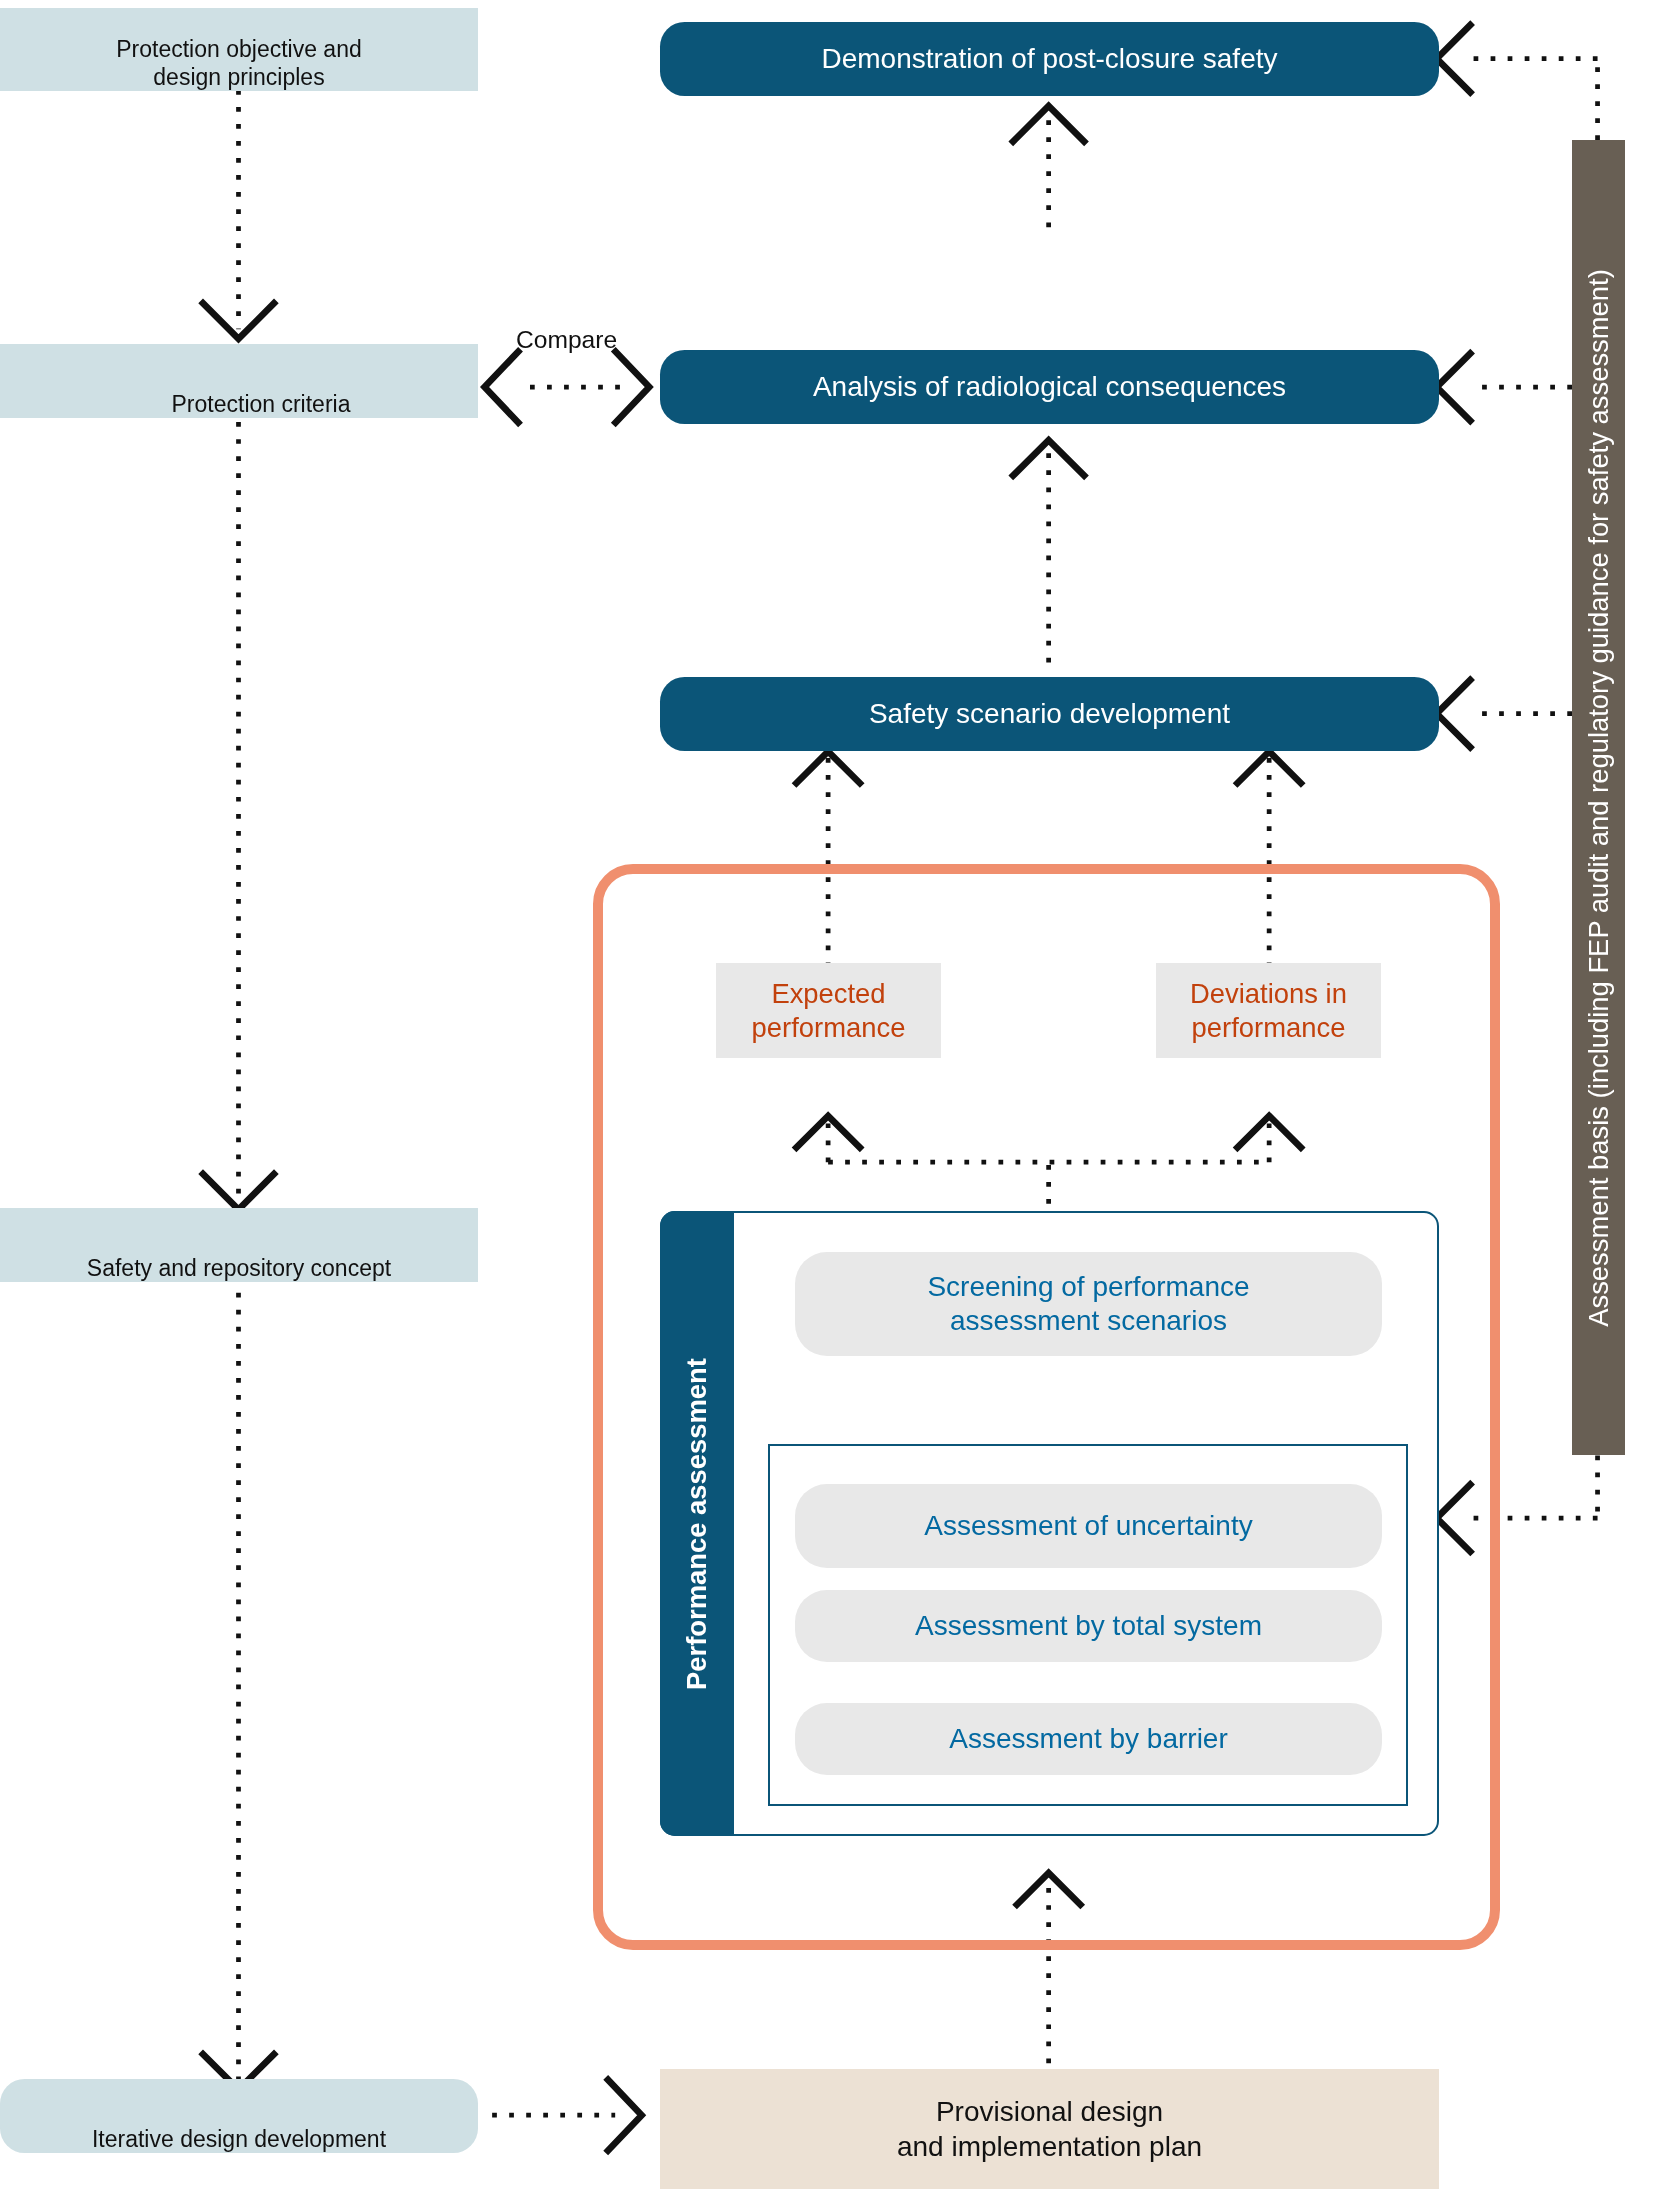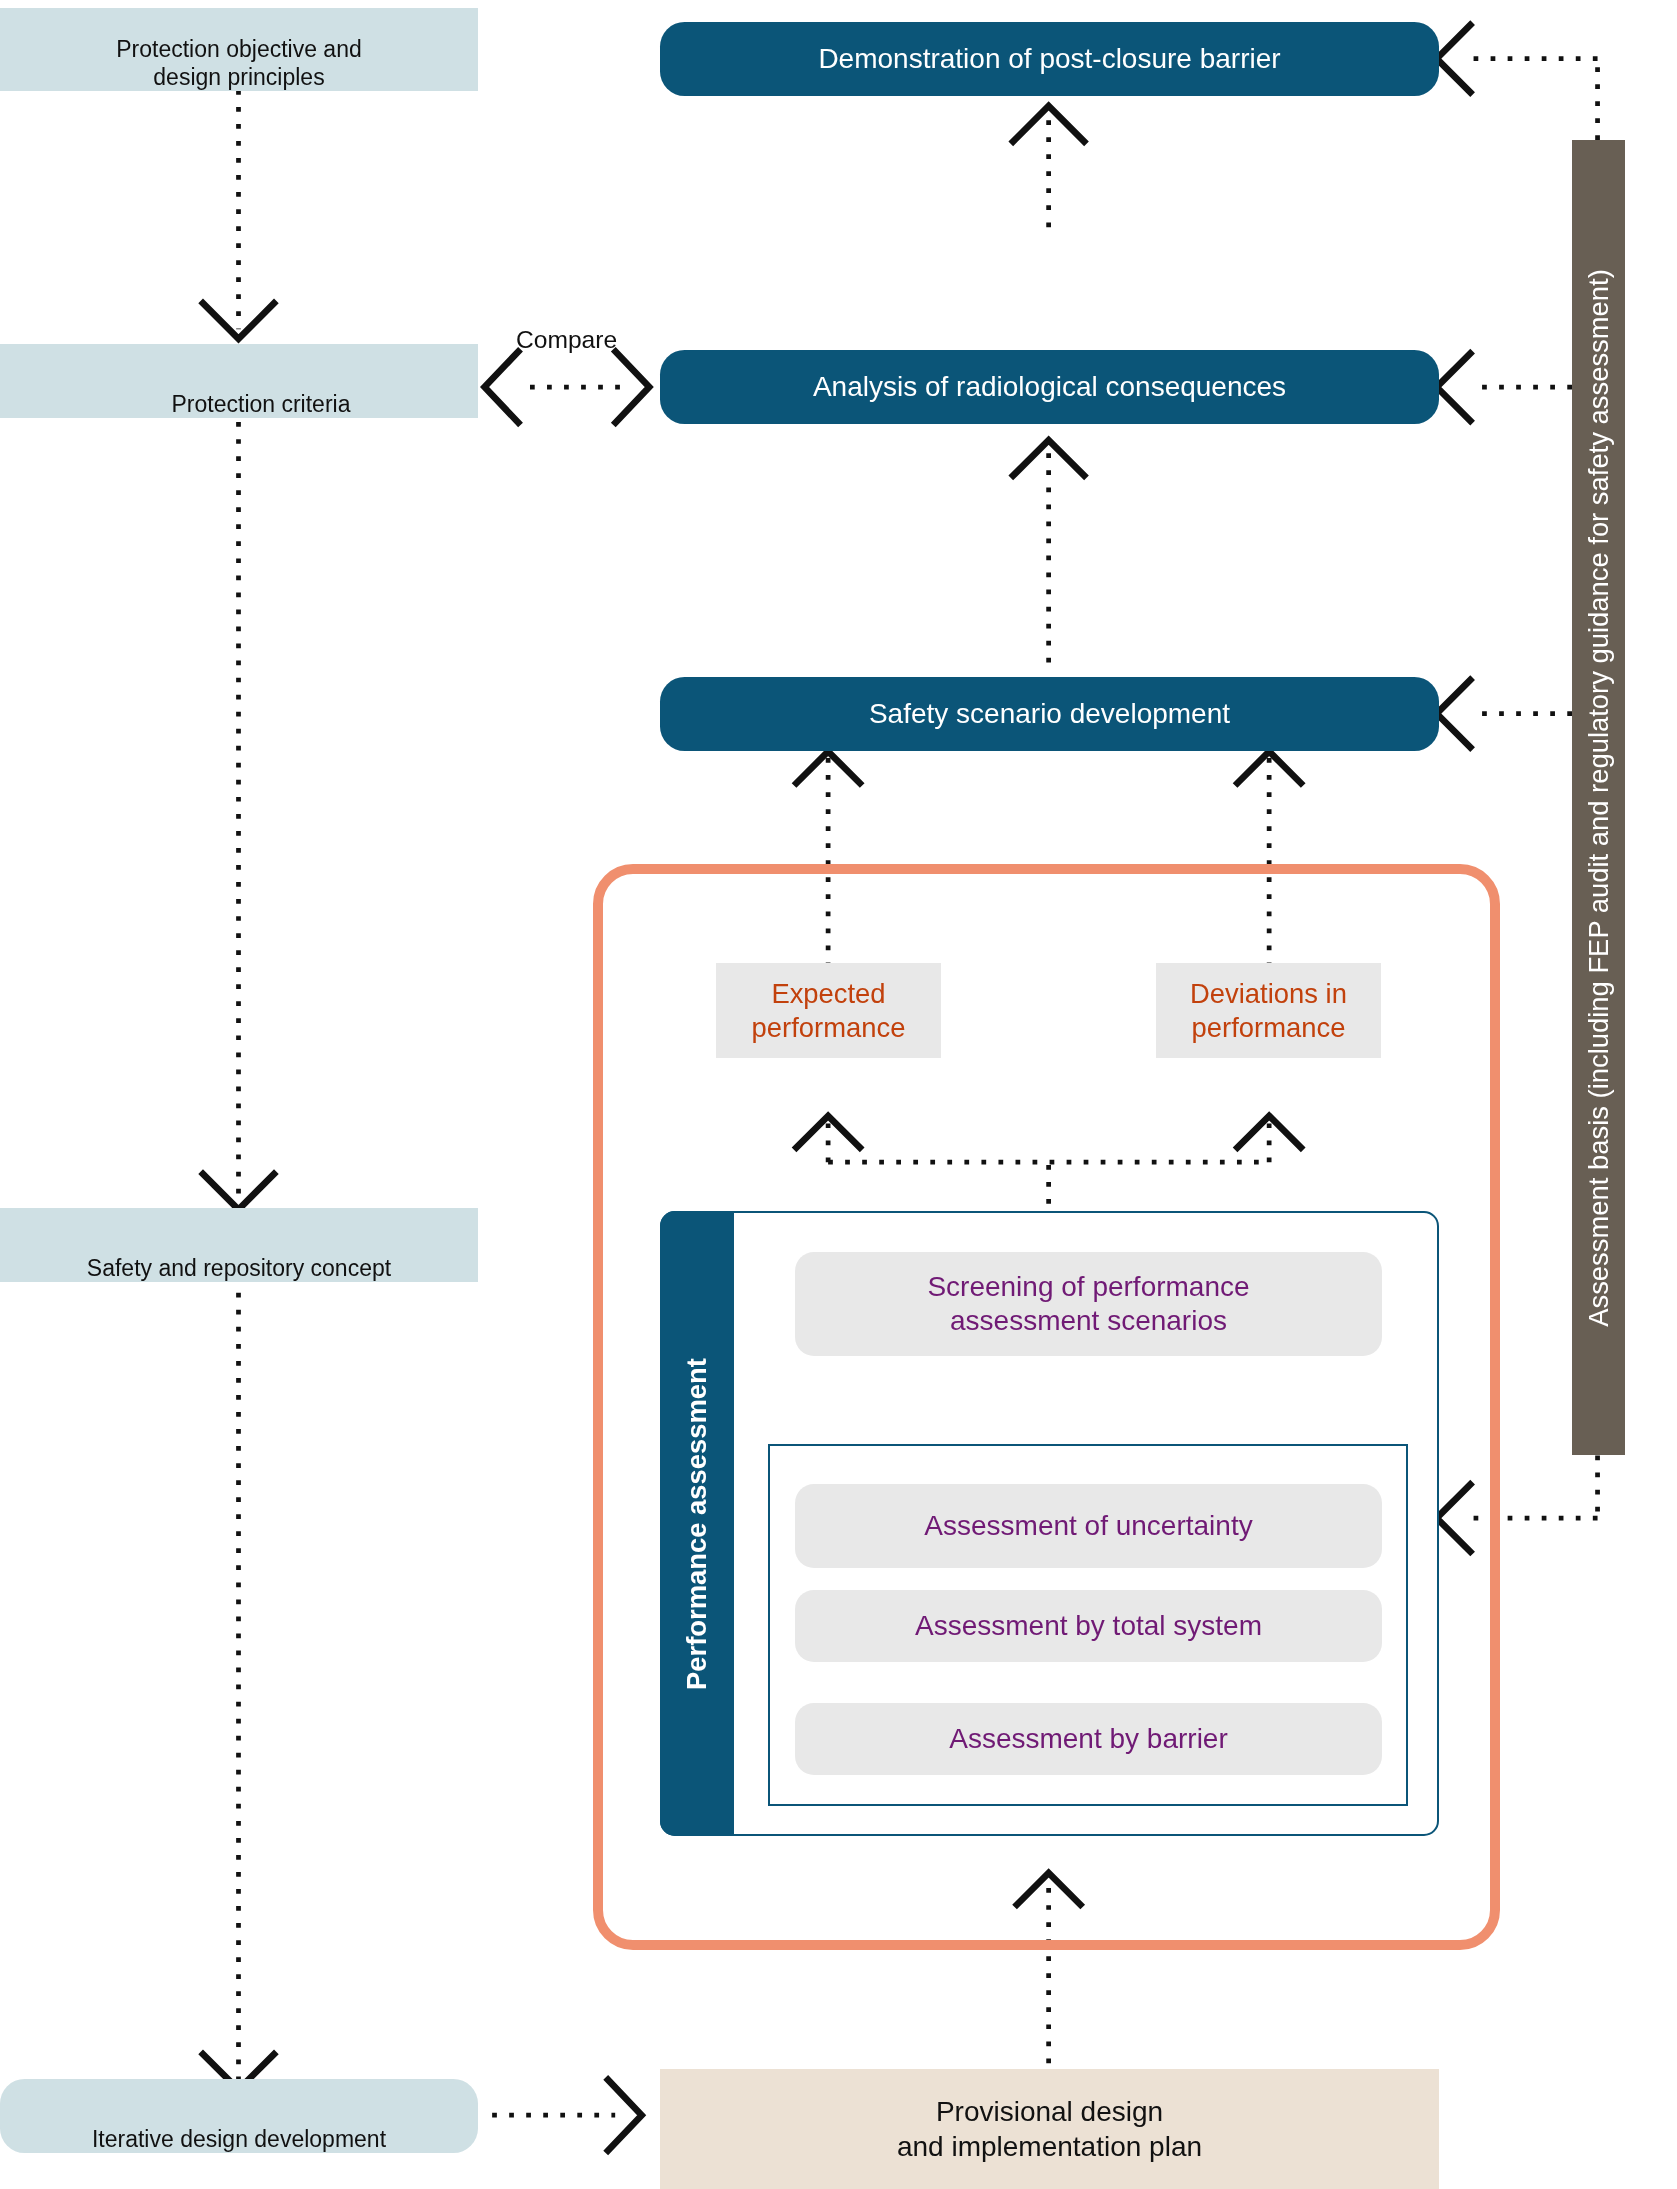--- a/index.html
+++ b/index.html
@@ -10,21 +10,21 @@
   
   .leftbox{background:#cfe0e4;color:#111111;font-size:23px;align-items:flex-end;}
   .leftbox.rounded{border-radius:24.6px;}
 
   
   .bluebox{background:#0b5578;color:#ffffff;font-size:28px;border-radius:24.6px;}
 
   
   .greybox{background:#e8e8e8;color:#c2410c;font-size:27.4px;}
   
-  .greyround{background:#e8e8e8;color:#701a75;font-size:28px;border-radius:19px;}
+  .greyround{background:#e8e8e8;color:#0369a1;font-size:28px;border-radius:32px;}
 
   
   .beigebox{background:#ece1d4;color:#111111;font-size:28px;}
 
   
   .vbar{position:absolute;background:#685f54;color:#ffffff;}
   .vbar .vtxt{
     position:absolute;left:50%;top:50%;
     transform:translate(-50%,-50%) rotate(-90deg);
     transform-origin:center center;
@@ -127,21 +127,21 @@
 
   <div class="node leftbox" style="left:0px;top:1208px;width:478px;height:74px;">
     <span>Safety and repository concept</span>
   </div>
 
   <div class="node leftbox rounded" style="left:0px;top:2079px;width:478px;height:74px;">
     <span>Iterative design development</span>
   </div>
 
   <div class="node bluebox" style="left:660px;top:22px;width:779px;height:74px;">
-    <span>Demonstration of post-closure barrier</span>
+    <span>Demonstration of post-closure safety</span>
   </div>
 
   <div class="node bluebox" style="left:660px;top:350px;width:779px;height:74px;">
     <span>Analysis of radiological consequences</span>
   </div>
 
   <div class="node bluebox" style="left:660px;top:677px;width:779px;height:74px;">
     <span>Safety scenario development</span>
   </div>
 

